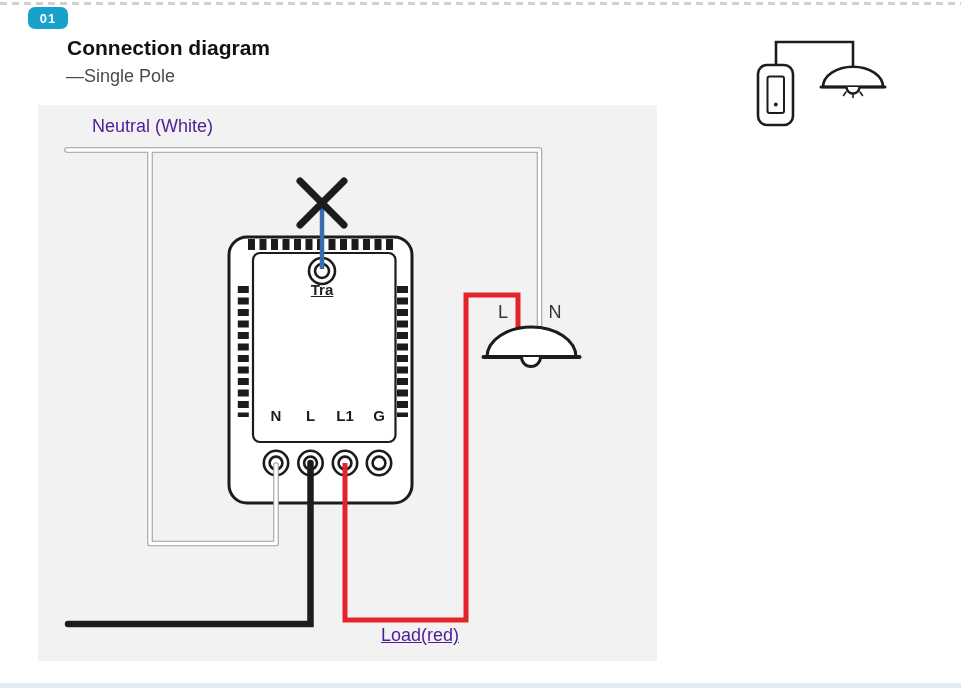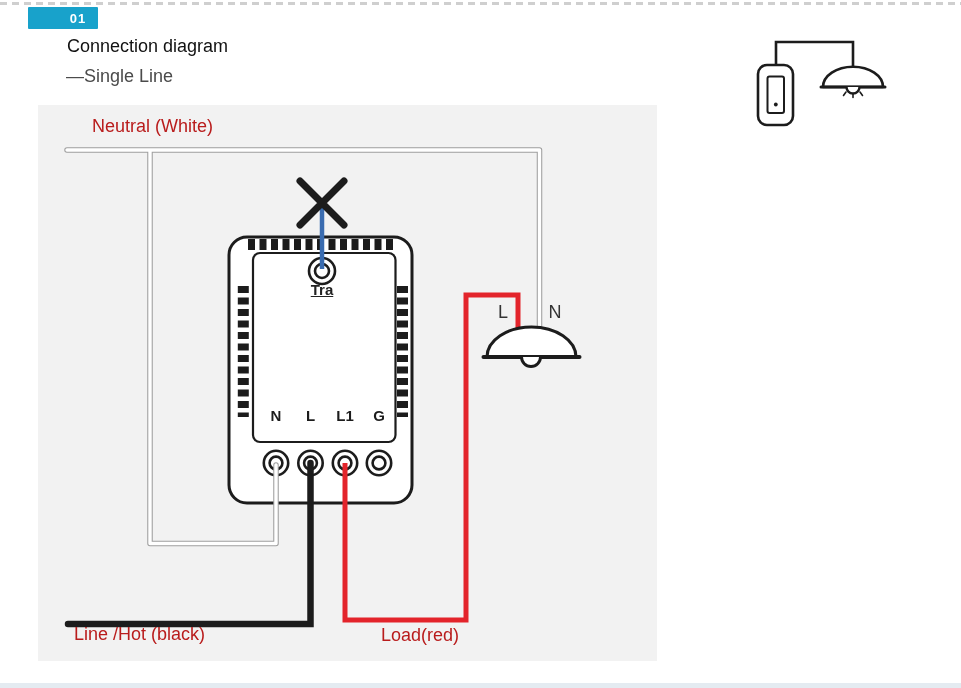--- a/index.html
+++ b/index.html
@@ -7,35 +7,35 @@
     position:relative;width:961px;height:688px;background:#fff;overflow:hidden;
     font-family:"Liberation Sans","DejaVu Sans",sans-serif;color:var(--text-dark);
   }
   .top-dashes{
     position:absolute;top:2px;left:0;width:100%;height:3px;
     background:repeating-linear-gradient(90deg,#cfcfcf 0 7px,transparent 7px 12px);
   }
   .badge{
     position:absolute;left:28px;top:7px;width:40px;height:22px;
     background:var(--badge);color:#fff;font-size:13px;font-weight:bold;
-    border-radius:1px;display:flex;align-items:center;justify-content:center;letter-spacing:1px;padding-left:30px;
+    border-radius:7px;display:flex;align-items:center;justify-content:center;letter-spacing:1px;
   }
   .title{
-    position:absolute;left:67px;top:36px;margin:0;font-size:18px;font-weight:normal;color:var(--text-dark);
+    position:absolute;left:67px;top:36px;margin:0;font-size:21px;font-weight:bold;color:var(--text-dark);
   }
   .subtitle{
     position:absolute;left:66px;top:66px;font-size:18px;color:var(--text-gray);
   }
   .mini-illustration{position:absolute;left:750px;top:30px;width:145px;height:102px;}
   .panel{
     position:absolute;left:38px;top:105px;width:619px;height:556px;
     background:var(--panel-bg);
   }
   .panel svg{position:absolute;left:0;top:0;}
-  .dlabel{position:absolute;font-size:18px;color:#b91c1c;white-space:nowrap;text-align:right;}
+  .dlabel{position:absolute;font-size:18px;color:#4c1d95;white-space:nowrap;text-align:right;}
   .tlabel{position:absolute;width:34px;top:302px;text-align:center;font-size:15px;font-weight:bold;color:#1c1c1c;}
   .lamp-label{position:absolute;width:26px;top:197px;text-align:center;font-size:18px;color:#333;}
   .tra-label{position:absolute;left:264px;top:176px;width:40px;text-align:center;font-size:15px;font-weight:bold;color:#222;text-decoration:underline;}
   .bottom-strip{
     position:absolute;left:0;bottom:0;width:100%;height:5px;background:var(--bottom-strip);
   }
   
   .ln{stroke:var(--line);fill:none;}
   .fw{fill:#fff;}
   .dash{stroke:var(--line);stroke-width:11;stroke-dasharray:7 4.5;fill:none;}
@@ -47,21 +47,21 @@
 </style>
 </head>
 <body>
 
 <div class="page">
 
   <div class="top-dashes"></div>
 
   <div class="badge">01</div>
   <h1 class="title">Connection diagram</h1>
-  <div class="subtitle">—Single Line</div>
+  <div class="subtitle">—Single Pole</div>
 
   <div class="mini-illustration">
     <svg width="145" height="102" viewBox="0 0 145 102">
       <path class="ln" stroke-width="2.6" d="M26 35 V12 H103 V36"></path>
       <g>
         <rect class="ln fw" stroke-width="2.6" x="8" y="35" width="35" height="60" rx="9"></rect>
         <rect class="ln fw" stroke-width="2" x="17.5" y="46.5" width="16.5" height="36.5" rx="2"></rect>
         <circle cx="25.8" cy="74.5" r="1.9" fill="#1c1c1c"></circle>
       </g>
       <g>
@@ -126,18 +126,17 @@
     </svg>
 
     <div class="dlabel" style="left:54px;top:11px;">Neutral (White)</div>
     <div class="tra-label">Tra</div>
     <div class="tlabel" style="left:221px;">N</div>
     <div class="tlabel" style="left:255.5px;">L</div>
     <div class="tlabel" style="left:290px;text-align:center;">L1</div>
     <div class="tlabel" style="left:324px;">G</div>
     <div class="lamp-label" style="left:452px;">L</div>
     <div class="lamp-label" style="left:504px;">N</div>
-    <div class="dlabel" style="left:36px;top:519px;">Line /Hot (black)</div>
-    <div class="dlabel" style="left:343px;top:520px;">Load(red)</div>
+    <div class="dlabel" style="left:343px;top:520px;text-decoration:underline;">Load(red)</div>
   </div>
 
   <div class="bottom-strip"></div>
 </div>
 
 </body></html>

